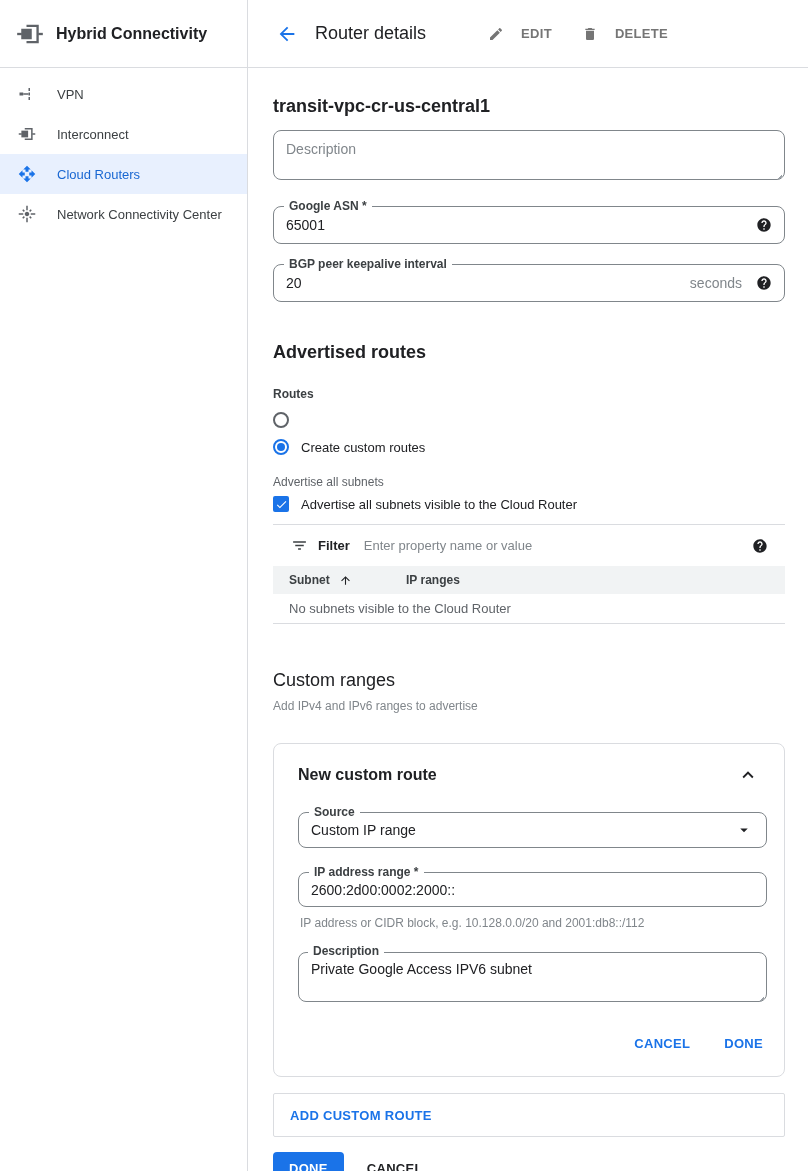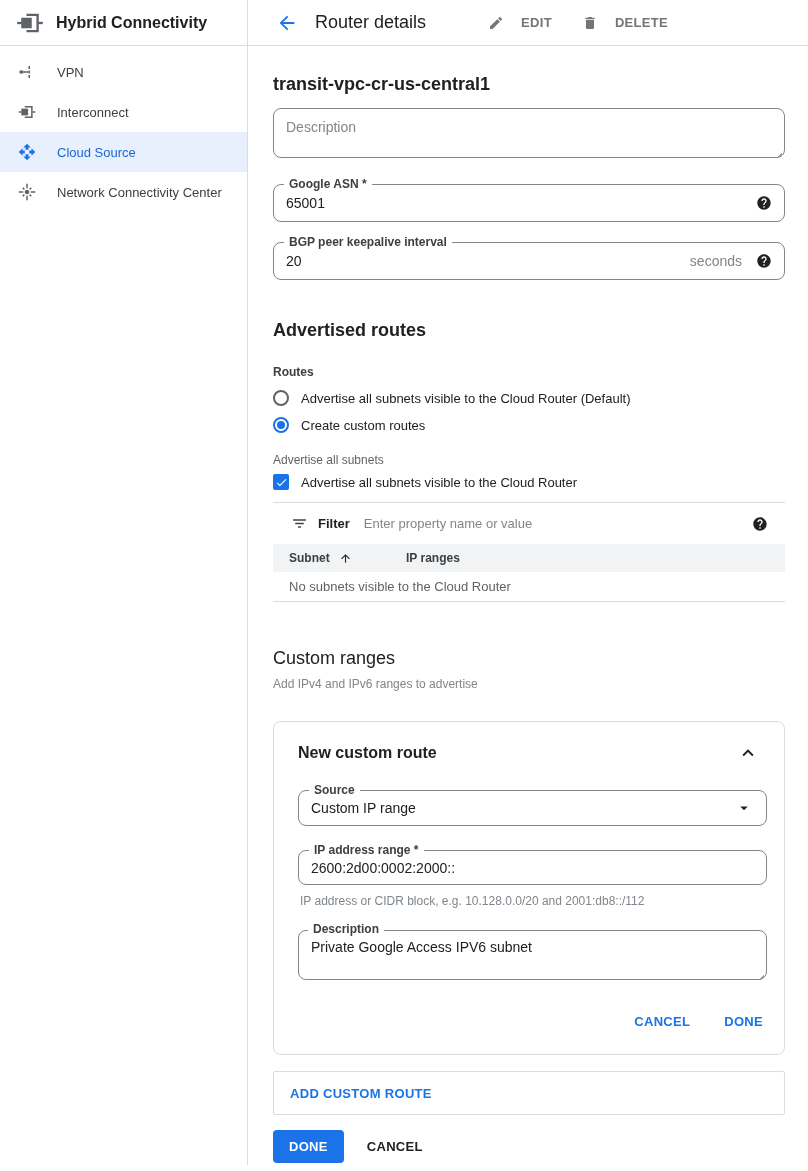--- a/index.html
+++ b/index.html
@@ -1,21 +1,21 @@
 <!DOCTYPE html>
 <html><head>
 <meta charset="utf-8">
 <style>
   * { box-sizing: border-box; margin: 0; padding: 0; }
   html,body { background:#fff; }
   body { font-family: "Liberation Sans", "DejaVu Sans", sans-serif; color:#202124; }
   .app { position:relative; width:808px; height:1171px; background:#fff; overflow:hidden; }
 
   
-  .topbar { display:flex; height:46px; border-bottom:1px solid #dadce0; }
+  .topbar { display:flex; height:68px; border-bottom:1px solid #dadce0; }
   .topbar-left { width:248px; flex:0 0 248px; display:flex; align-items:center; padding:0 16px; border-right:1px solid #dadce0; }
   .product-logo { width:28px; height:28px; flex:0 0 28px; }
   .product-logo svg { width:28px; height:28px; fill:#5f6368; }
   .product-name { margin-left:12px; font-size:16px; font-weight:700; color:#202124; white-space:nowrap; }
   .topbar-main { flex:1; display:flex; align-items:center; padding-left:28px; }
   .back-btn { width:24px; height:24px; cursor:pointer; display:flex; align-items:center; }
   .back-btn svg { width:22px; height:22px; fill:#1a73e8; }
   .page-title { margin-left:15px; font-size:18px; font-weight:400; color:#202124; }
   .top-action { display:flex; align-items:center; gap:17px; font-size:13px; font-weight:700; letter-spacing:.3px; color:#757575; cursor:pointer; }
   .top-action svg { width:16px; height:16px; fill:#757575; }
@@ -185,21 +185,21 @@
             </svg>
         </span>
         <span class="nav-label">Interconnect</span>
       </div>
       <div class="nav-item selected">
         <span class="nav-icon">
           <svg viewBox="0 0 24 24">
               <path d="M10 9h4V6h3l-5-5-5 5h3v3zm-1 1H6V7l-5 5 5 5v-3h3v-4zm14 2l-5-5v3h-3v4h3v3l5-5zm-9 3h-4v3H7l5 5 5-5h-3v-3z"></path>
             </svg>
         </span>
-        <span class="nav-label">Cloud Source</span>
+        <span class="nav-label">Cloud Routers</span>
       </div>
       <div class="nav-item">
         <span class="nav-icon">
           <svg viewBox="0 0 24 24">
               <path d="M7 11H1v2h6v-2zm2.17-3.24L7.05 5.64 5.64 7.05l2.12 2.12 1.41-1.41zM13 1h-2v6h2V1zm5.36 6.05l-1.41-1.41-2.12 2.12 1.41 1.41 2.12-2.12zM17 11v2h6v-2h-6zm-5-2c-1.66 0-3 1.34-3 3s1.34 3 3 3 3-1.34 3-3-1.34-3-3-3zm2.83 7.24l2.12 2.12 1.41-1.41-2.12-2.12-1.41 1.41zm-9.19.71l1.41 1.41 2.12-2.12-1.41-1.41-2.12 2.12zM11 23h2v-6h-2v6z"></path>
             </svg>
         </span>
         <span class="nav-label">Network Connectivity Center</span>
       </div>
     </div>
@@ -234,21 +234,20 @@
               </svg>
           </span>
         </div>
 
         <h2 class="section adv">Advertised routes</h2>
 
         <div class="routes-label">Routes</div>
 
         <div class="radio-row">
           <span class="radio-outer"></span>
-          <span class="radio-label">Advertise all subnets visible to the Cloud Router (Default)</span>
         </div>
         <div class="radio-row checked">
           <span class="radio-outer"></span>
           <span class="radio-label">Create custom routes</span>
         </div>
 
         <div class="adv-all-label">Advertise all subnets</div>
         <div class="check-row">
           <span class="checkbox">
             <svg viewBox="0 0 24 24">

